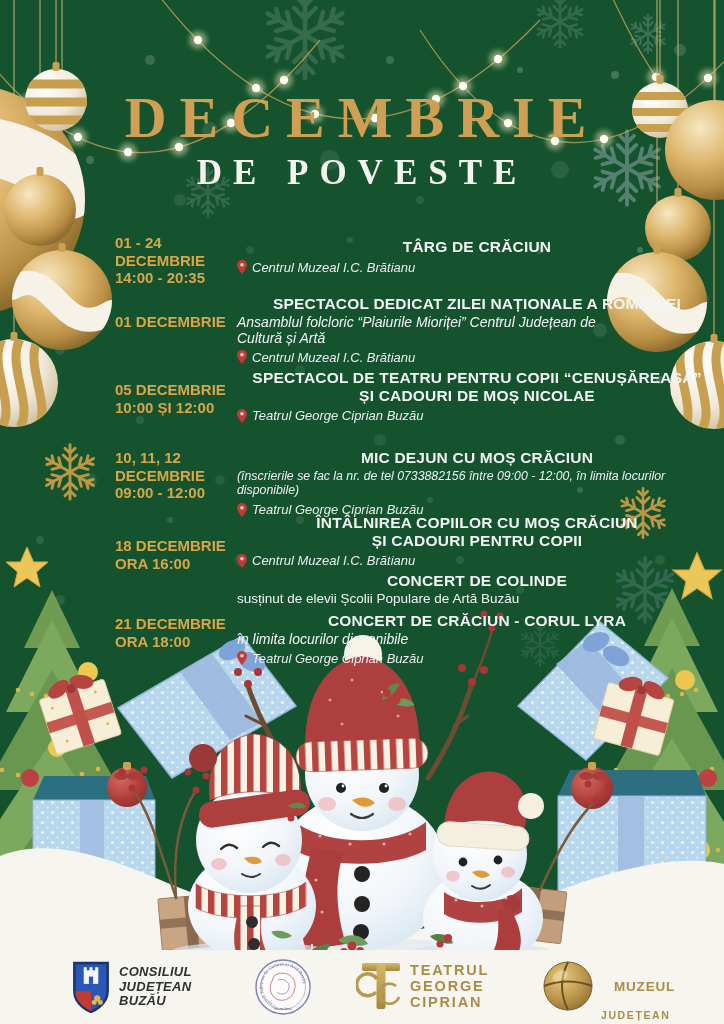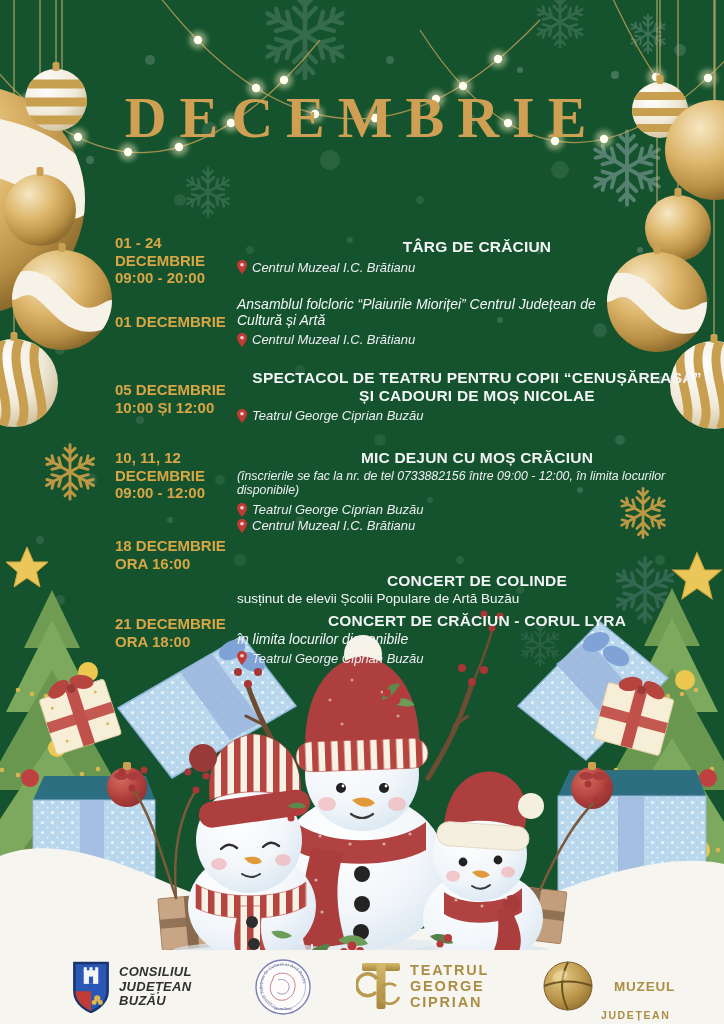--- a/index.html
+++ b/index.html
@@ -575,39 +575,41 @@
         <circle cx="360" cy="951" r="4" fill="#b8393b"></circle>
       <use href="#leaf" transform="translate(430,936) rotate(25) scale(.8)" fill="#587f47"></use>
       <circle cx="448" cy="938" r="4" fill="#b8393b"></circle>
         <circle cx="440" cy="944" r="3.6" fill="#b8393b"></circle>
       <use href="#leaf" transform="translate(292,936) rotate(200) scale(.7)" fill="#6d9c58"></use>
     </g>
   </svg>
 
   <header class="hdr">
     <h1>DECEMBRIE</h1>
+    <h2>DE POVESTE</h2>
   </header>
 
   <div class="events">
 
     <div class="ev-date" style="top:234px"><span>01 - 24
-DECEMBRIE</span><span class="ev-time">09:00 - 20:00</span></div>
+DECEMBRIE</span><span class="ev-time">14:00 - 20:35</span></div>
     <div class="ev-body" style="top:238px">
       <div class="ev-title">TÂRG DE CRĂCIUN</div>
       <div class="ev-loc">
         <span class="pin"><svg viewBox="0 0 10 14" width="10" height="14">
               <path d="M5 0C2.2 0 0 2.2 0 5c0 3.2 5 9 5 9s5-5.8 5-9C10 2.2 7.8 0 5 0z" fill="#c13a34"></path>
               <circle cx="5" cy="4.8" r="1.8" fill="#f3d7d5"></circle>
             </svg></span>
         <span>Centrul Muzeal I.C. Brătianu</span>
       </div>
     </div>
 
     <div class="ev-date" style="top:313px"><span>01 DECEMBRIE</span></div>
     <div class="ev-body" style="top:295px">
+      <div class="ev-title">SPECTACOL DEDICAT ZILEI NAȚIONALE A ROMÂNIEI</div>
       <div class="ev-sub">Ansamblul folcloric “Plaiurile Mioriței” Centrul Județean de
 Cultură și Artă</div>
       <div class="ev-loc">
         <span class="pin"><svg viewBox="0 0 10 14" width="10" height="14">
               <path d="M5 0C2.2 0 0 2.2 0 5c0 3.2 5 9 5 9s5-5.8 5-9C10 2.2 7.8 0 5 0z" fill="#c13a34"></path>
               <circle cx="5" cy="4.8" r="1.8" fill="#f3d7d5"></circle>
             </svg></span>
         <span>Centrul Muzeal I.C. Brătianu</span>
       </div>
     </div>
@@ -634,20 +636,22 @@
         <span class="pin"><svg viewBox="0 0 10 14" width="10" height="14">
               <path d="M5 0C2.2 0 0 2.2 0 5c0 3.2 5 9 5 9s5-5.8 5-9C10 2.2 7.8 0 5 0z" fill="#c13a34"></path>
               <circle cx="5" cy="4.8" r="1.8" fill="#f3d7d5"></circle>
             </svg></span>
         <span>Teatrul George Ciprian Buzău</span>
       </div>
     </div>
 
     <div class="ev-date" style="top:537px"><span>18 DECEMBRIE</span><span class="ev-time">ORA 16:00</span></div>
     <div class="ev-body" style="top:514px">
+      <div class="ev-title">ÎNTÂLNIREA COPIILOR CU MOȘ CRĂCIUN
+ȘI CADOURI PENTRU COPII</div>
       <div class="ev-loc">
         <span class="pin"><svg viewBox="0 0 10 14" width="10" height="14">
               <path d="M5 0C2.2 0 0 2.2 0 5c0 3.2 5 9 5 9s5-5.8 5-9C10 2.2 7.8 0 5 0z" fill="#c13a34"></path>
               <circle cx="5" cy="4.8" r="1.8" fill="#f3d7d5"></circle>
             </svg></span>
         <span>Centrul Muzeal I.C. Brătianu</span>
       </div>
     </div>
 
     <div class="ev-body" style="top:572px">

